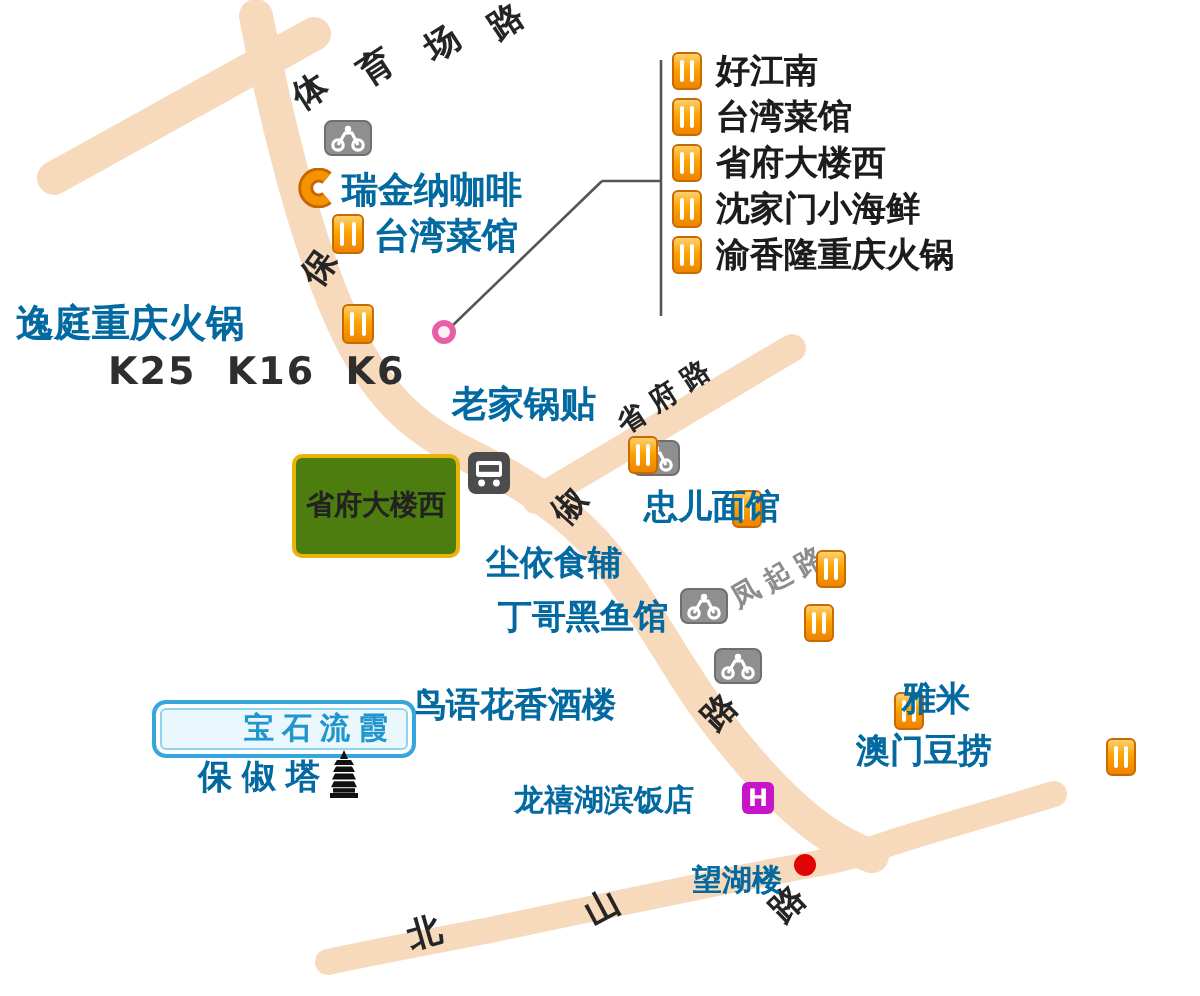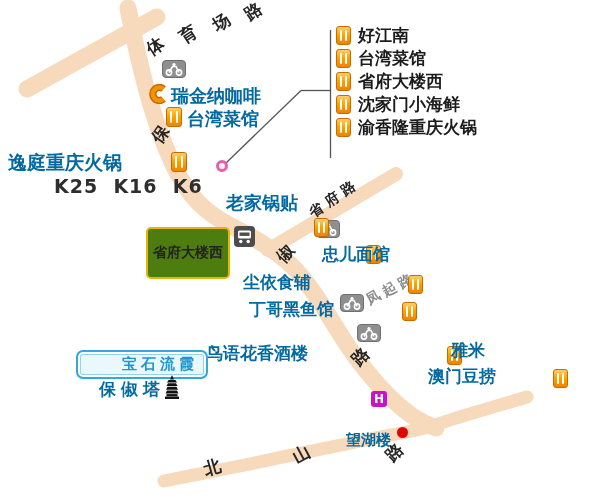--- a/index.html
+++ b/index.html
@@ -181,20 +181,21 @@
       <polygon points="4,7.5 14,7.5 12.5,5 5.5,5"></polygon>
       <polygon points="3.5,11 14.5,11 13,8.2 5,8.2"></polygon>
       <polygon points="3,14.8 15,14.8 13.5,11.8 4.5,11.8"></polygon>
       <polygon points="2.5,18.6 15.5,18.6 14,15.6 4,15.6"></polygon>
       <rect x="3.5" y="19.1" width="11" height="2.2"></rect>
       <rect x="2" y="21.5" width="14" height="2.5"></rect>
     </svg>
   </span>
 
   
+  <span class="lbl fs15" style="left:257px;top:392px;">龙禧湖滨饭店</span>
   <span class="hicon" style="left:371px;top:391px;">H</span>
 
   
   <span class="lbl fs15" style="left:346px;top:432px;">望湖楼</span>
   <span class="reddot" style="left:397px;top:427px;"></span>
 
   
   <span class="pinkring" style="left:216px;top:160px;"></span>
 
   

